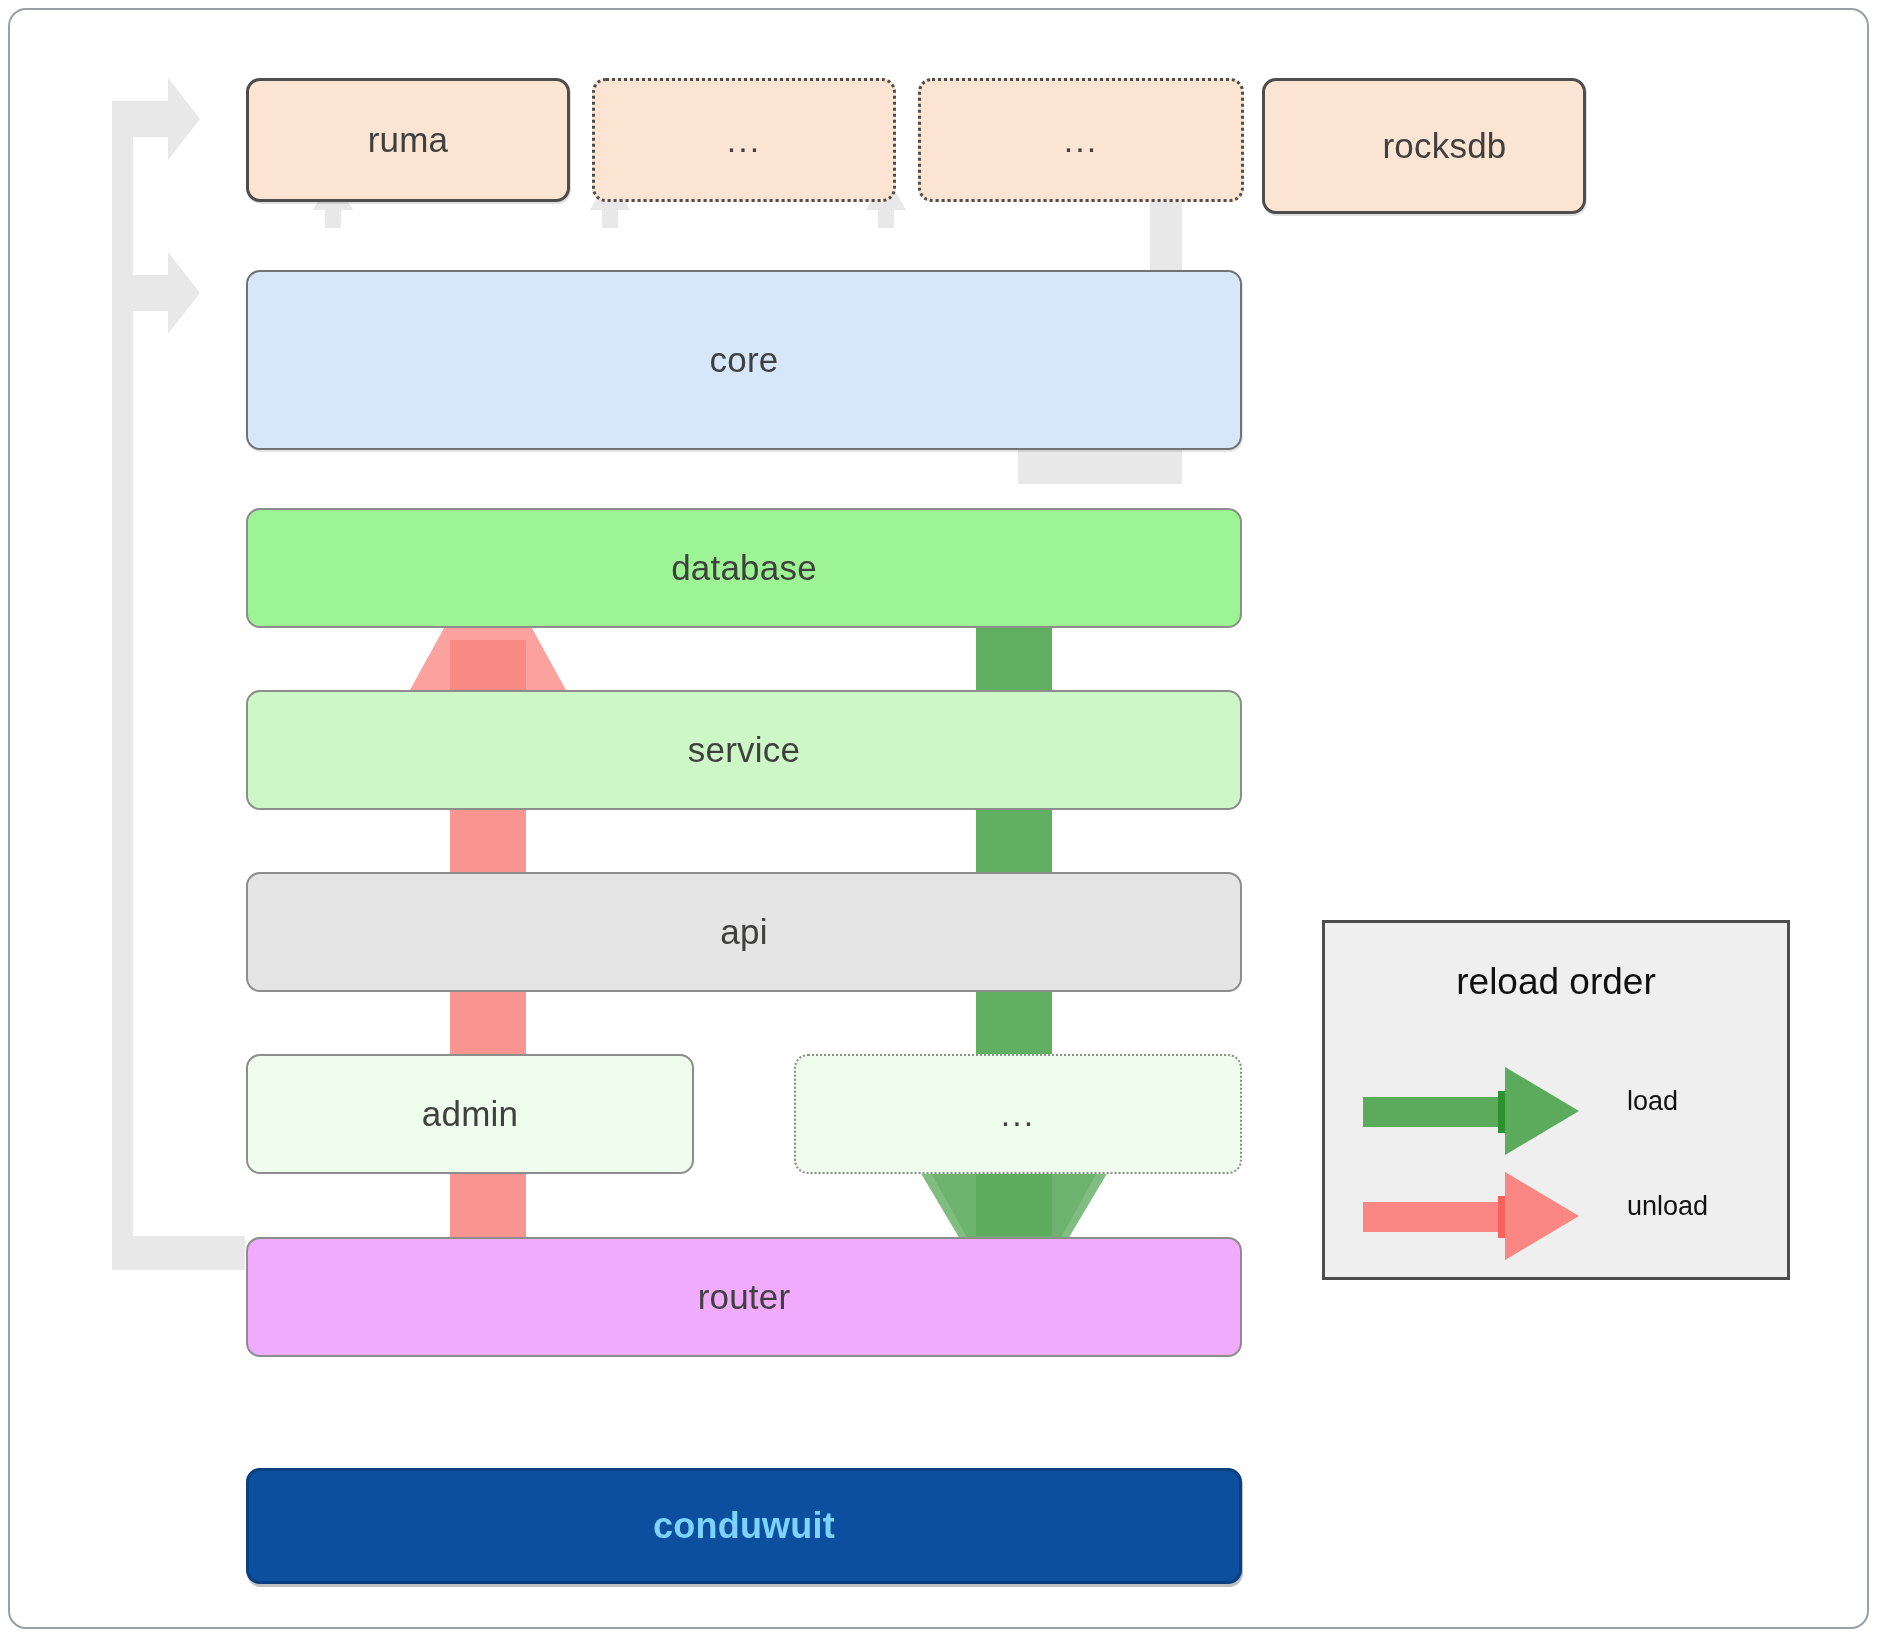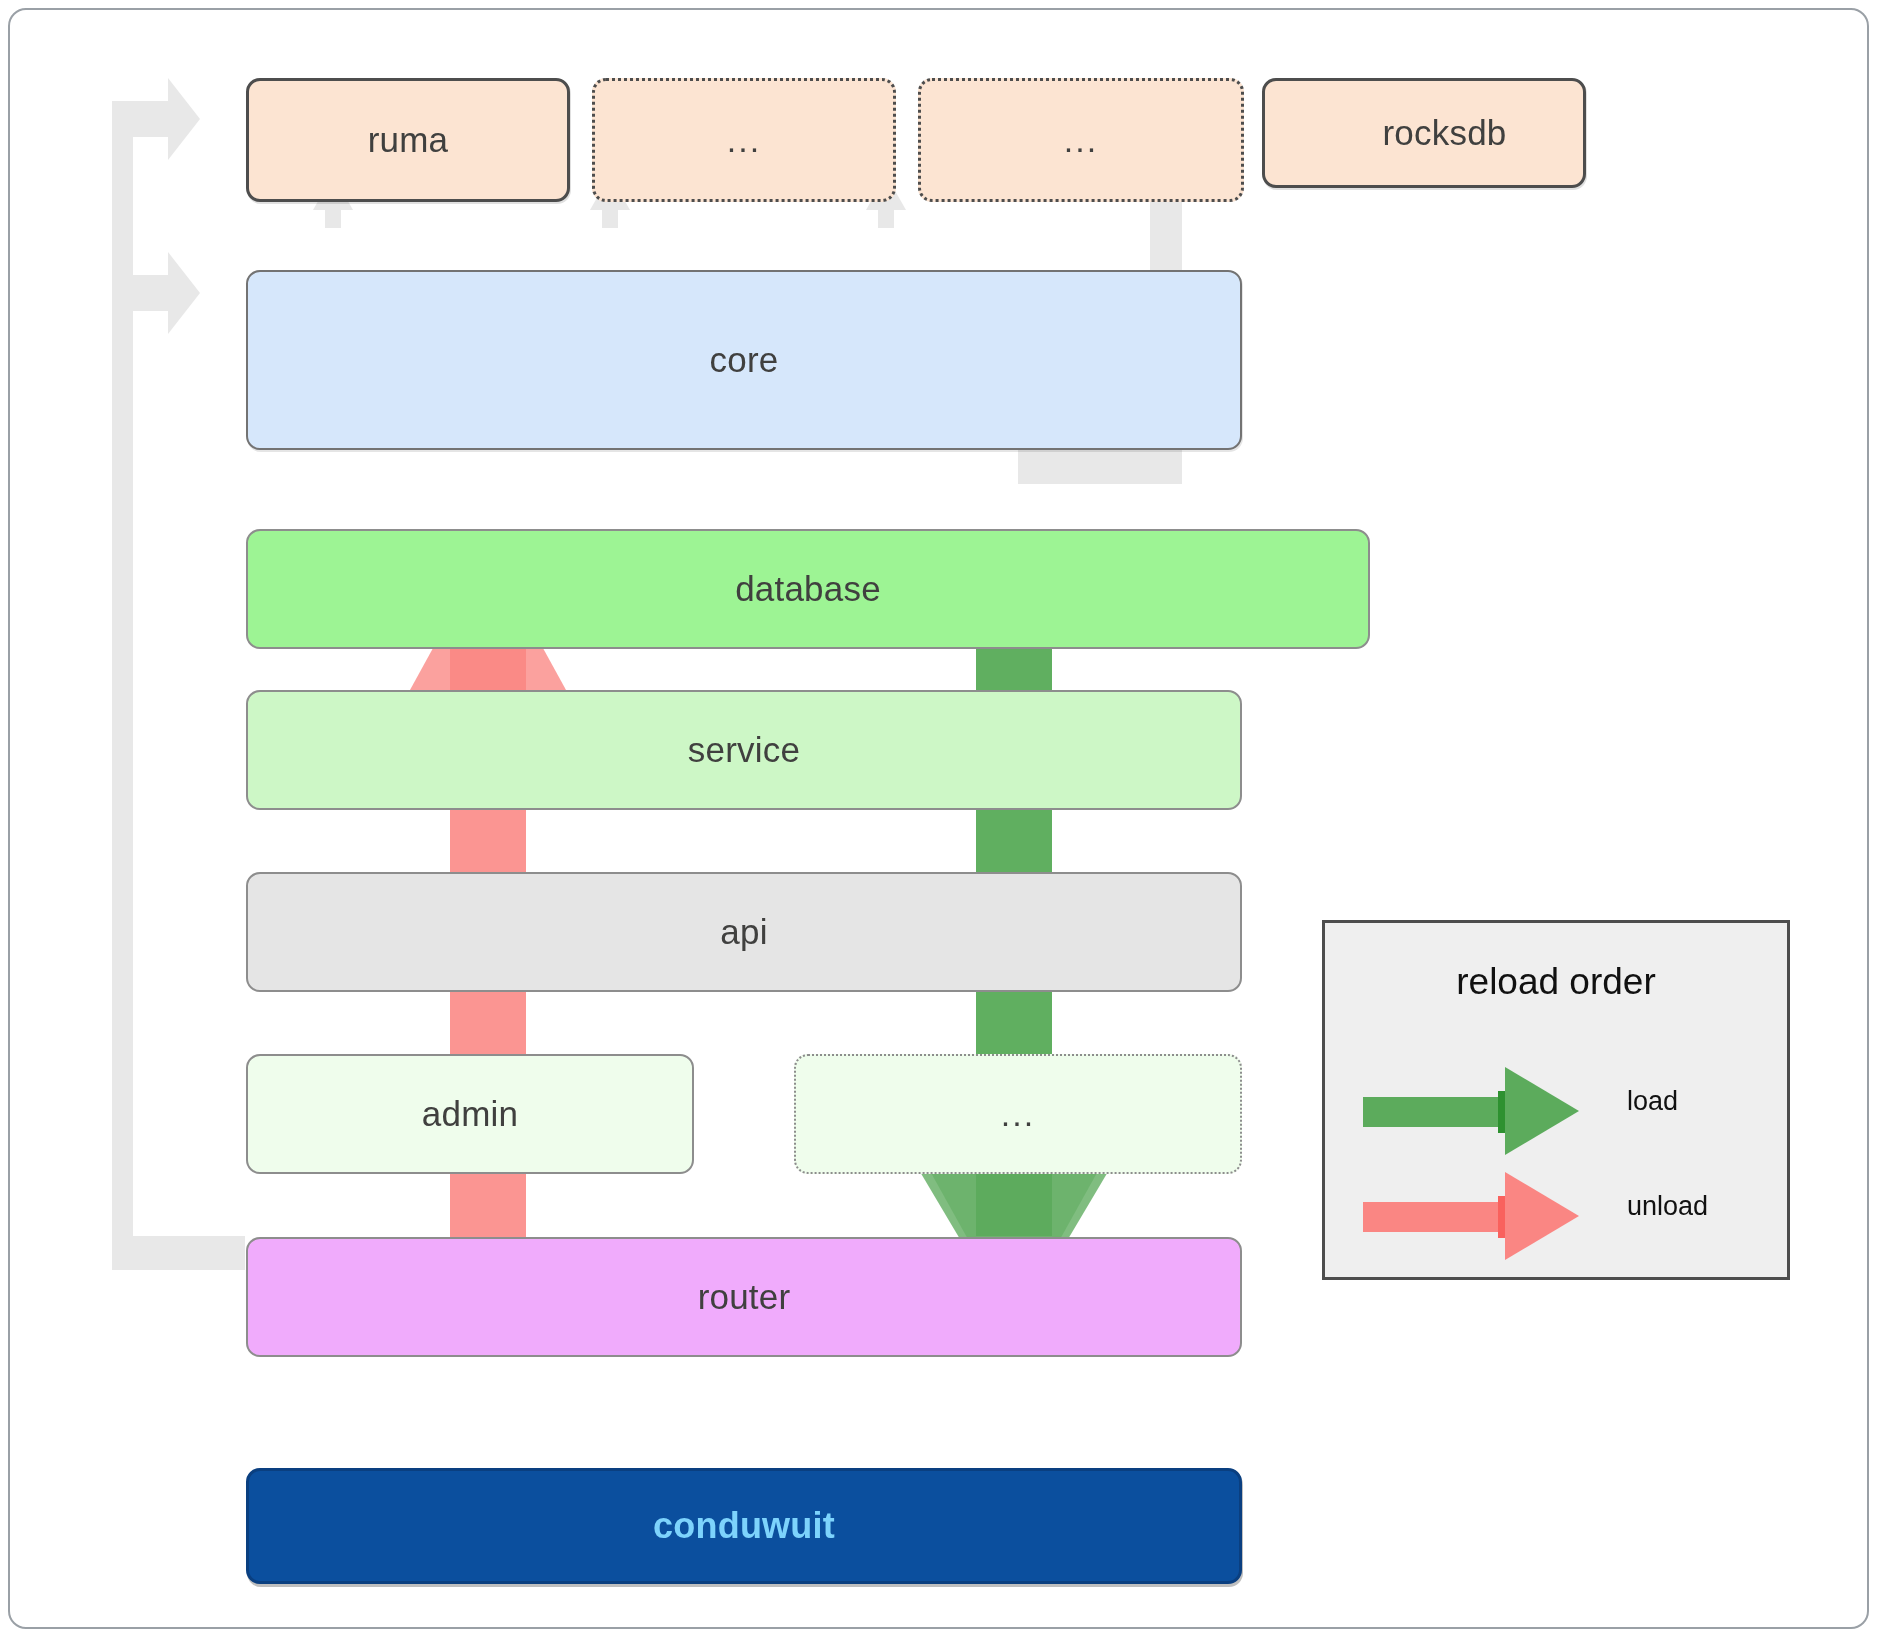--- a/index.html
+++ b/index.html
@@ -112,29 +112,29 @@
   </div>
 
   <div class="node dep dotted" style="left:592px;top:78px;width:304px;height:124px;">
     <span class="dots-label">...</span>
   </div>
 
   <div class="node dep dotted" style="left:918px;top:78px;width:326px;height:124px;">
     <span class="dots-label">...</span>
   </div>
 
-  <div class="node dep" style="left:1262px;top:78px;width:324px;height:110px;padding-left:41px;">
+  <div class="node dep" style="left:1262px;top:78px;width:324px;height:136px;padding-left:41px;">
     <span>rocksdb</span>
   </div>
 
   <div class="node core-box" style="left:246px;top:270px;width:996px;height:180px;">
     <span>core</span>
   </div>
 
-  <div class="node lvl-db" style="left:246px;top:508px;width:1124px;height:120px;margin-top:21px;">
+  <div class="node lvl-db" style="left:246px;top:508px;width:996px;height:120px;">
     <span>database</span>
   </div>
 
   <div class="node lvl-service" style="left:246px;top:690px;width:996px;height:120px;align-items:center;">
     <span>service</span>
   </div>
 
   <div class="node lvl-api" style="left:246px;top:872px;width:996px;height:120px;">
     <span>api</span>
   </div>

